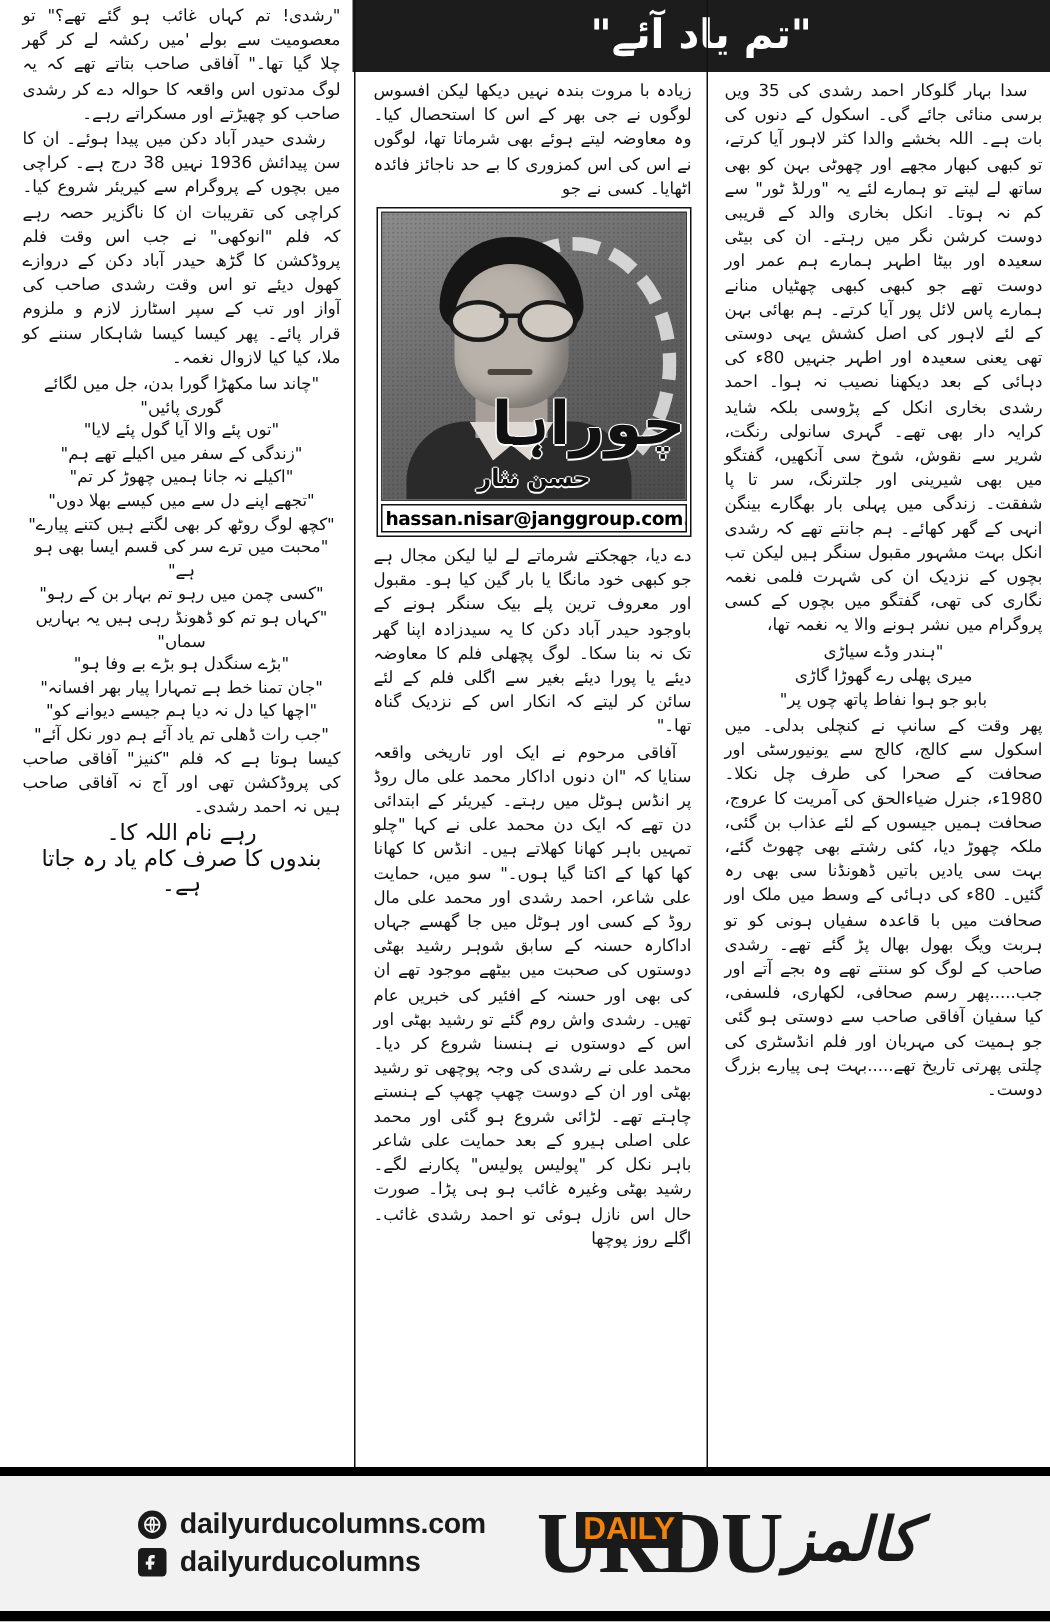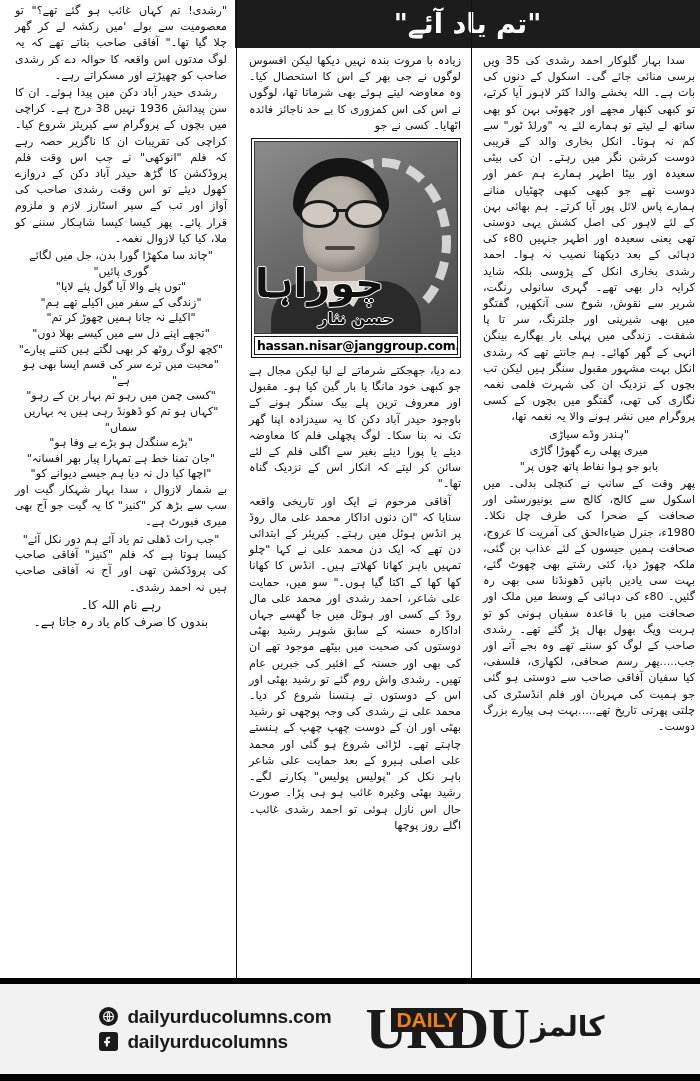--- a/index.html
+++ b/index.html
@@ -109,21 +109,21 @@
     font-size: 11.1px;
     line-height: 16.4px;
     text-align: center;
     color: #111;
   }
   p.verse.tight { line-height: 15.6px; }
 
   
   p.signoff {
     margin: 0;
-    font-size: 12px;
+    font-size: 15px;
     line-height: 17px;
     text-align: center;
     color: #111;
   }
 
   
   #author-block {
     margin: 4px 0 5px 0;
     width: 210px;
     border: 1px solid #111;
@@ -221,21 +221,21 @@
     left: 58px; bottom: 26px;
     width: 56px; height: 26px;
     background: #ded9d3;
     clip-path: polygon(0 0, 100% 0, 72% 100%, 50% 60%, 28% 100%);
   }
   
   .photo-logo {
     position: absolute;
     left: 0; right: 0;
     bottom: 30px;
-    text-align: left;
+    text-align: right;
     color: #111;
     font-size: 40px;
     font-weight: 700;
     line-height: 1;
     text-shadow:
       -1px 0 #fff, 1px 0 #fff, 0 -1px #fff, 0 1px #fff;
   }
   .photo-author-name {
     position: absolute;
     left: 0; right: 0;
@@ -306,26 +306,27 @@
     color: #f0820f;
     font-family: "Liberation Sans", sans-serif;
     font-weight: 700;
     font-size: 21px;
     line-height: 21px;
     padding: 1px 5px 2px 5px;
     letter-spacing: 0px;
   }
   .logo-urdu {
     font-family: "DejaVu Sans", sans-serif;
-    font-size: 28px;
+    font-size: 40px;
     font-weight: 700;
     color: #1a1a1a;
     line-height: 48px;
     margin-right: -4px;
     margin-bottom: 4px;
+    font-style: italic;
   }
   #footer-social {
     display: flex;
     flex-direction: column;
     gap: 4px;
   }
   .social-row {
     display: flex;
     align-items: center;
     gap: 9px;
@@ -417,21 +418,20 @@
         <p class="verse tight">"اکیلے نہ جانا ہمیں چھوڑ کر تم"</p>
         <p class="verse tight">"تجھے اپنے دل سے میں کیسے بھلا دوں"</p>
         <p class="verse tight">"کچھ لوگ روٹھ کر بھی لگتے ہیں کتنے پیارے"</p>
         <p class="verse tight">"محبت میں ترے سر کی قسم ایسا بھی ہو ہے"</p>
         <p class="verse tight">"کسی چمن میں رہو تم بہار بن کے رہو"</p>
         <p class="verse tight">"کہاں ہو تم کو ڈھونڈ رہی ہیں یہ بہاریں سماں"</p>
         <p class="verse tight">"بڑے سنگدل ہو بڑے بے وفا ہو"</p>
         <p class="verse tight">"جان تمنا خط ہے تمہارا پیار بھر افسانہ"</p>
         <p class="verse tight">"اچھا کیا دل نہ دیا ہم جیسے دیوانے کو"</p>
 
-        <p class="urdu">بے شمار لازوال ، سدا بہار شہکار گیت اور سب سے بڑھ کر "کنیز" کا یہ گیت جو آج بھی میری فیورٹ ہے۔</p>
         <p class="verse tight">"جب رات ڈھلی تم یاد آئے ہم دور نکل آئے"</p>
         <p class="urdu">کیسا ہوتا ہے کہ فلم "کنیز" آفاقی صاحب کی پروڈکشن تھی اور آج نہ آفاقی صاحب ہیں نہ احمد رشدی۔</p>
         <p class="signoff">رہے نام اللہ کا۔</p>
         <p class="signoff">بندوں کا صرف کام یاد رہ جاتا ہے۔</p>
       </div>
     </div>
 
   </div>
 
   <div id="footer">

